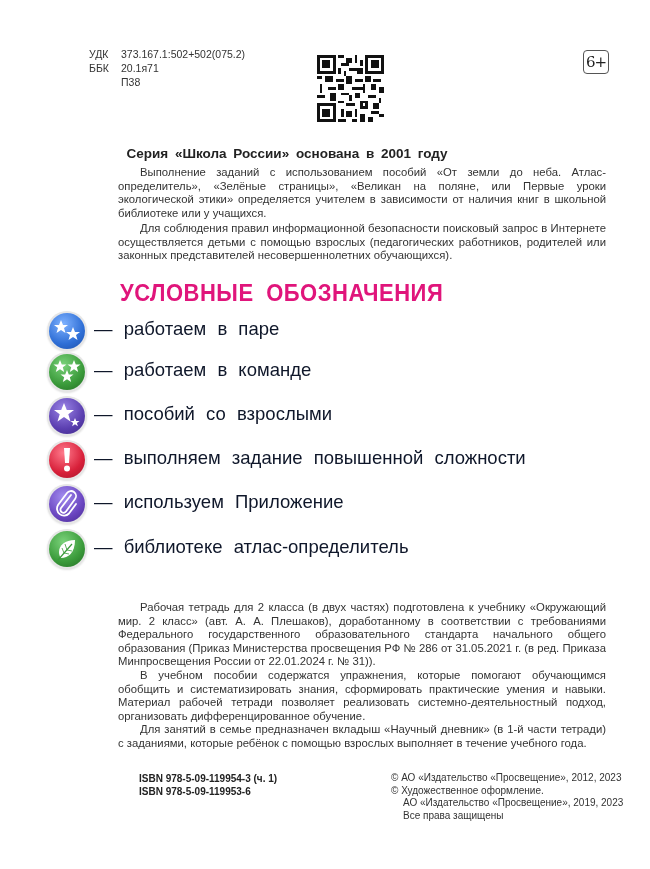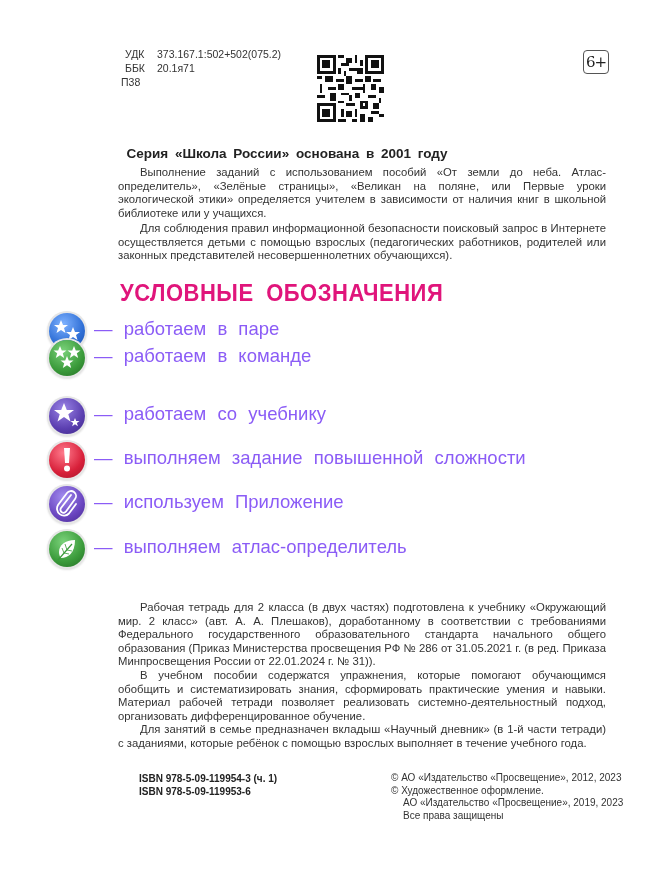--- a/index.html
+++ b/index.html
@@ -1,44 +1,44 @@
 <!DOCTYPE html>
 <html><head>
 <meta charset="utf-8">
 <style>
   * { box-sizing: border-box; margin: 0; padding: 0; }
   html, body { width: 650px; height: 869px; background: #ffffff; }
   body { position: relative; font-family: "Liberation Sans", sans-serif; color: #2a2a2a; overflow: hidden; }
 
   .udk-block { position: absolute; left: 89px; top: 47px; font-size: 10.5px; line-height: 14px; color: #333; }
-  .udk-row { display: flex; margin-left: 36px; }
+  .udk-row { display: flex; }
   .udk-key { width: 32px; }
   .udk-val-indent { padding-left: 32px; }
 
   .qr { position: absolute; left: 317px; top: 55px; width: 67px; height: 67px; }
   .age-badge { position: absolute; left: 583px; top: 50px; width: 26px; height: 24px; border: 1px solid #555; border-radius: 4px;
     font-family: "DejaVu Serif", serif; font-size: 15px; line-height: 22px; text-align: center; color: #222; letter-spacing: -1px; }
 
   .series-title { position: absolute; left: 0; width: 574px; top: 146px; text-align: center; font-weight: bold; font-size: 13.5px; color: #222; word-spacing: 3px; }
 
   .para { position: absolute; left: 118px; width: 488px; font-size: 11.3px; line-height: 13.6px; text-align: justify; color: #333; }
   .para p { text-indent: 22px; }
   .para1 { top: 166px; }
   .para2 { top: 222px; }
 
   .legend-title { position: absolute; left: 120px; top: 281px; font-size: 22px; font-weight: bold; color: #e0157b; letter-spacing: 0.5px; word-spacing: 6px; transform: scaleY(1.05); }
 
   .legend-item { position: absolute; left: 49px; display: flex; align-items: flex-start; }
   .legend-icon { width: 36px; height: 36px; border-radius: 50%; position: relative; flex-shrink: 0;
     box-shadow: 0 0 0 2px #e6e6e6, 0 1px 2px 2px rgba(0,0,0,0.12); }
   .legend-icon svg { position: absolute; left: 0; top: 0; }
-  .legend-text { margin-left: 9px; font-size: 18.5px; line-height: 22px; color: #8b5cf6; word-spacing: 6px; padding-top: 5px; }
+  .legend-text { margin-left: 9px; font-size: 18.5px; line-height: 22px; color: #0f172a; word-spacing: 6px; padding-top: 5px; }
 
   .item-1 { top: 313px; }
-  .item-2 { top: 340px; }
+  .item-2 { top: 354px; }
   .item-3 { top: 398px; }
   .item-4 { top: 442px; }
   .item-5 { top: 486px; }
   .item-6 { top: 531px; }
 
   .para3 { top: 601px; }
   .isbn { position: absolute; left: 95px; top: 773px; font-size: 10px; line-height: 12.5px; font-weight: bold; color: #222; margin-left: 44px; }
   .copyright { position: absolute; left: 355px; top: 772px; font-size: 10px; line-height: 12.6px; color: #333; margin-left: 36px; }
   .copyright .indent { padding-left: 12px; }
 </style>
@@ -152,21 +152,21 @@
   <div class="legend-text">— работаем в команде</div>
 </div>
 
 <div class="legend-item item-3">
   <div class="legend-icon" style="background: radial-gradient(circle at 40% 30%, #9a84e6, #5b3fb0 60%, #3d2785);">
     <svg width="36" height="36" viewBox="0 0 36 36">
       <polygon fill="#fff" points="15,5 17.8,12 25,12 19.3,16.3 21.5,23.5 15,19 8.5,23.5 10.7,16.3 5,12 12.2,12"></polygon>
       <polygon fill="#fff" points="26,20 27.2,23 30.5,23 27.9,25 28.9,28.2 26,26.3 23.1,28.2 24.1,25 21.5,23 24.8,23"></polygon>
     </svg>
   </div>
-  <div class="legend-text">— работаем со учебнику</div>
+  <div class="legend-text">— пособий со взрослыми</div>
 </div>
 
 <div class="legend-item item-4">
   <div class="legend-icon" style="background: radial-gradient(circle at 40% 30%, #ff7a8c, #d8203a 60%, #a3142a);">
     <svg width="36" height="36" viewBox="0 0 36 36">
       <path fill="#fff" d="M15,6 h6 l-1,15 h-4 z"></path>
       <circle fill="#fff" cx="18" cy="26.5" r="3"></circle>
     </svg>
   </div>
   <div class="legend-text">— выполняем задание повышенной сложности</div>
@@ -183,21 +183,21 @@
 
 <div class="legend-item item-6">
   <div class="legend-icon" style="background: radial-gradient(circle at 40% 30%, #7ad27a, #3a9a3a 60%, #236b23);">
     <svg width="36" height="36" viewBox="0 0 36 36">
       <path fill="#fff" d="M26,9 C16,9 10,14 10,21 C10,24 11,26 12,27 C19,27 26,22 26,9 z"></path>
       <path fill="none" stroke="#3a9a3a" stroke-width="1.2" d="M9,29 L23,13"></path>
       <path fill="none" stroke="#3a9a3a" stroke-width="0.8" d="M15,22 L13,17 M18,19 L16,13 M18,19 L23,20 M15,22 L20,23"></path>
     </svg>
   </div>
   <div class="legend-text">
-    <div>— выполняем атлас-определитель</div>
+    <div>— библиотеке атлас-определитель</div>
   </div>
 </div>
 
 <div class="para para3">
   <p>Рабочая тетрадь для 2 класса (в двух частях) подготовлена к учебнику «Окружающий мир. 2 класс» (авт. А. А. Плешаков), доработанному в соответствии с требованиями Федерального государственного образовательного стандарта начального общего образования (Приказ Министерства просвещения РФ № 286 от 31.05.2021 г. (в ред. Приказа Минпросвещения России от 22.01.2024 г. № 31)).</p>
   <p>В учебном пособии содержатся упражнения, которые помогают обучающимся обобщить и систематизировать знания, сформировать практические умения и навыки. Материал рабочей тетради позволяет реализовать системно-деятельностный подход, организовать дифференцированное обучение.</p>
   <p>Для занятий в семье предназначен вкладыш «Научный дневник» (в 1-й части тетради) с заданиями, которые ребёнок с помощью взрослых выполняет в течение учебного года.</p>
 </div>
 
 <div class="isbn">

